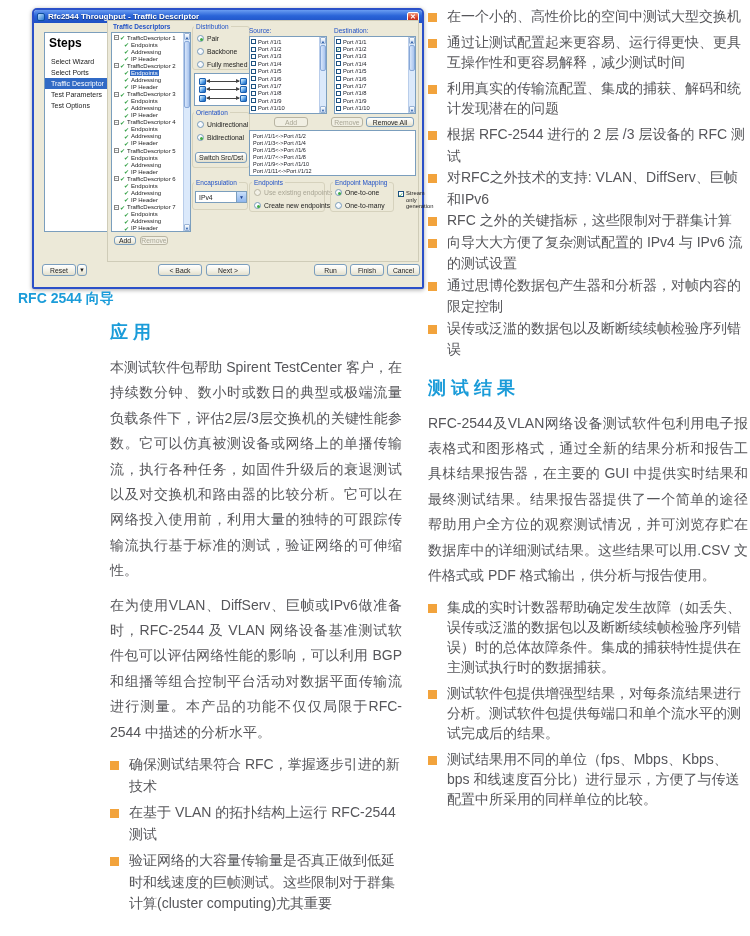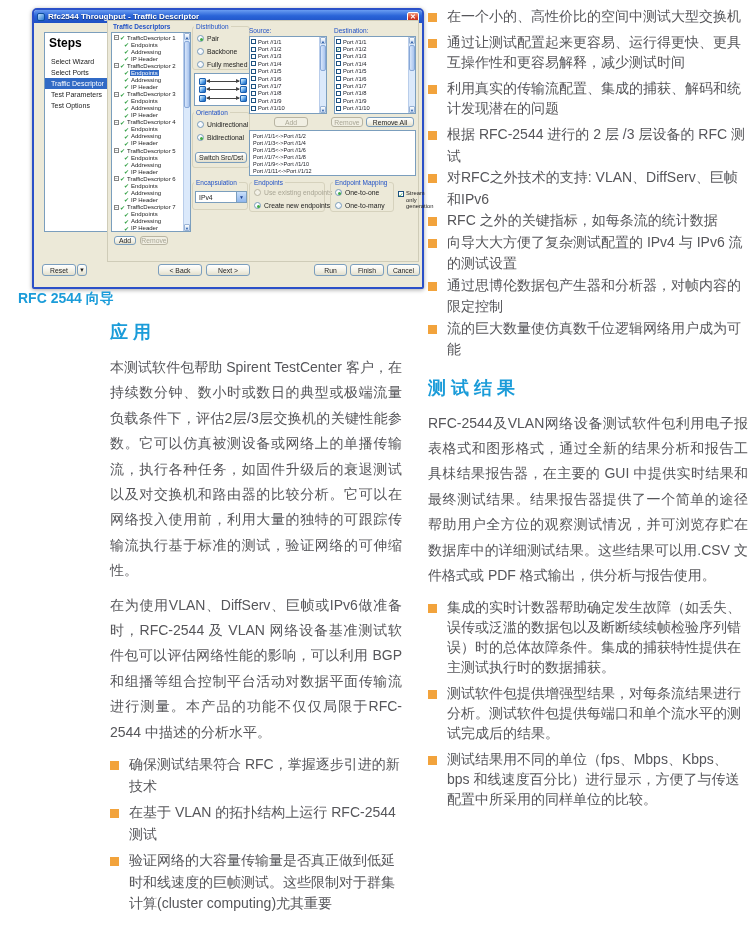--- a/index.html
+++ b/index.html
@@ -645,37 +645,37 @@
           <span class="btext">根据 RFC-2544 进行的 2 层 /3 层设备的 RFC 测试</span>
         </div>
 
         <div class="bullet">
           <span class="sq"></span>
           <span class="btext">对RFC之外技术的支持: VLAN、DiffServ、巨帧和IPv6</span>
         </div>
 
         <div class="bullet">
           <span class="sq"></span>
-          <span class="btext">RFC 之外的关键指标，如每条流的统计数据</span>
+          <span class="btext">RFC 之外的关键指标，这些限制对于群集计算</span>
         </div>
 
 
         <div class="bullet">
           <span class="sq"></span>
           <span class="btext">向导大大方便了复杂测试配置的 IPv4 与 IPv6 流的测试设置</span>
         </div>
 
         <div class="bullet">
           <span class="sq"></span>
           <span class="btext">通过思博伦数据包产生器和分析器，对帧内容的限定控制</span>
         </div>
 
         <div class="bullet">
           <span class="sq"></span>
-          <span class="btext">流的巨大数量使仿真数千位逻辑网络用户成为可能</span>
+          <span class="btext">误传或泛滥的数据包以及断断续续帧检验序列错误</span>
         </div>
       </div>
 
     <h2 class="sec mt">测试结果</h2>
     <p class="body results-para">RFC-2544及VLAN网络设备测试软件包利用电子报表格式和图形格式，通过全新的结果分析和报告工具㭑结果报告器，在主要的 GUI 中提供实时结果和最终测试结果。结果报告器提供了一个简单的途径帮助用户全方位的观察测试情况，并可浏览存贮在数据库中的详细测试结果。这些结果可以用.CSV 文件格式或 PDF 格式输出，供分析与报告使用。</p>
     <div class="bullets airy">
 
         <div class="bullet">
           <span class="sq"></span>
           <span class="btext">集成的实时计数器帮助确定发生故障（如丢失、误传或泛滥的数据包以及断断续续帧检验序列错误）时的总体故障条件。集成的捕获特性提供在主测试执行时的数据捕获。</span>

